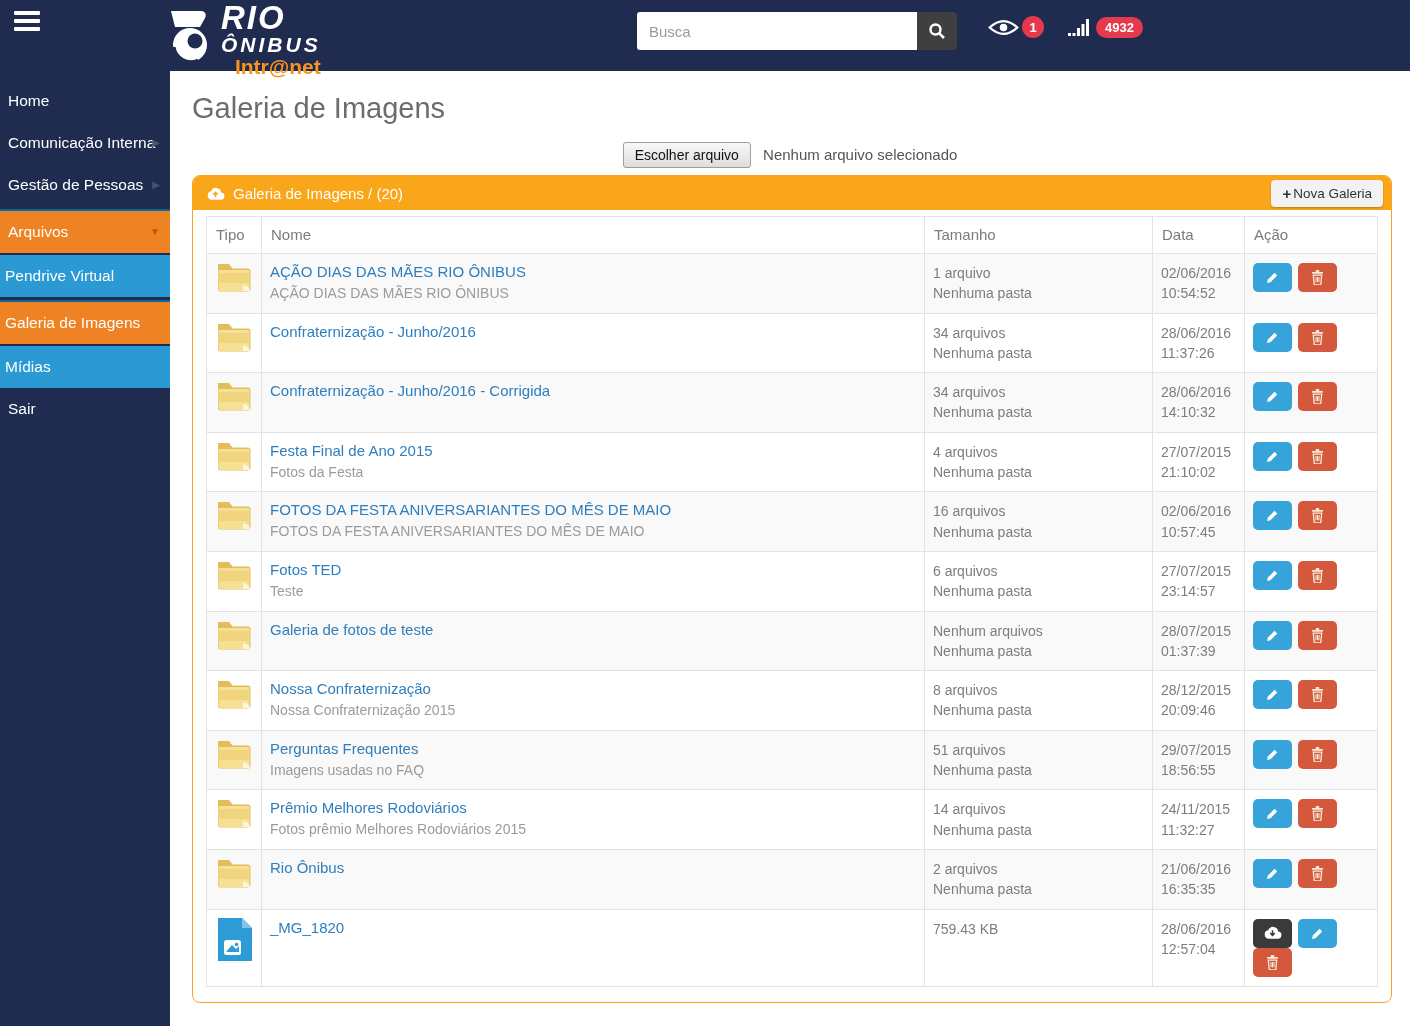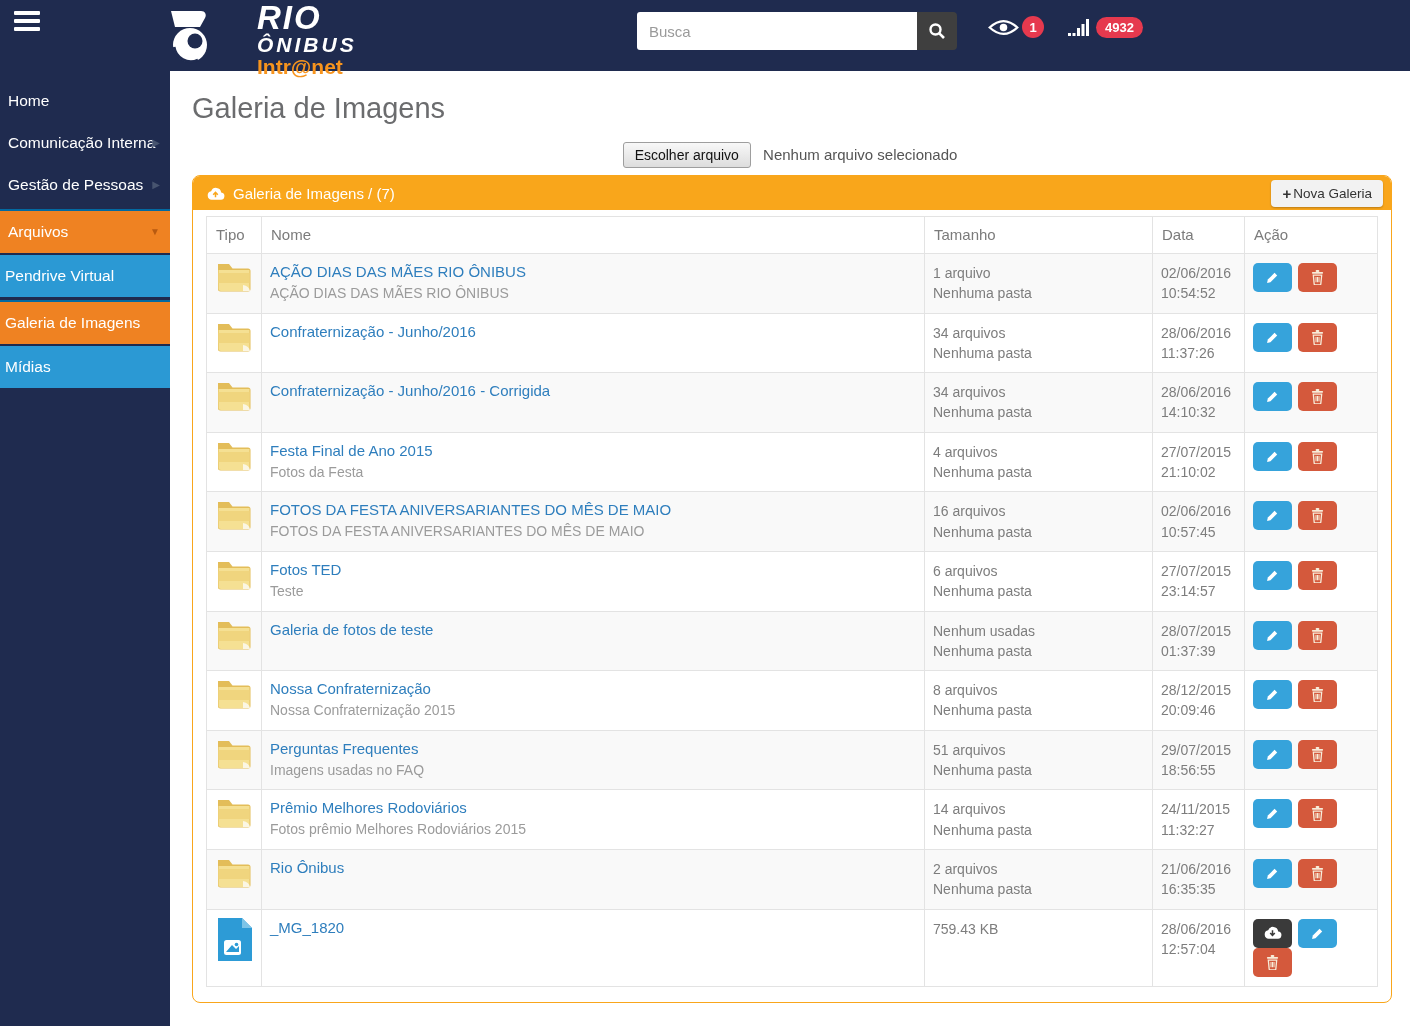--- a/index.html
+++ b/index.html
@@ -7,26 +7,26 @@
   body {
     font-family: "Liberation Sans", sans-serif;
     background:#ffffff;
     position:relative;
     overflow:hidden;
   }
   
   .topbar { position:absolute; top:0; left:0; width:1410px; height:71px; background:#1f2b4f; z-index:5; }
   .hamburger { position:absolute; left:14px; top:11px; width:30px; height:22px; cursor:pointer; }
   .hamburger span { display:block; width:26px; height:4px; background:#fff; border-radius:1px; margin-bottom:4px; }
-  .brand { position:absolute; left:163px; top:1px; display:flex;gap:36px; }
+  .brand { position:absolute; left:163px; top:1px; display:flex; }
   .bus-logo { margin-top:6px; }
   .brand-text { margin-left:4px; line-height:1; }
   .brand-rio { color:#fff; font-size:33px; font-weight:bold; font-style:italic; letter-spacing:2px; }
   .brand-onibus { color:#fff; font-size:21px; font-weight:bold; font-style:italic; letter-spacing:3px; margin-top:0px; }
-  .brand-intranet { color:#f7941d; font-size:21px; font-weight:bold; margin-top:1px; }
+  .brand-intranet { color:#f7941d; font-size:21px; font-weight:bold; text-align:right; margin-top:1px; }
   .search-group { position:absolute; left:637px; top:12px; display:flex; height:38px; }
   .search-input { width:280px; height:38px; border:none; border-radius:3px 0 0 3px; padding:16px 12px; font-size:15px; color:#0f172a; outline:none; font-family:"Liberation Sans",sans-serif; }
   .search-input::placeholder { color:#9a9a9a; }
   .search-btn { width:40px; height:38px; background:#3f3f3f; border:none; border-radius:0 4px 4px 0; cursor:pointer; display:flex; align-items:center; justify-content:center; }
   .top-icons { position:absolute; left:988px; top:16px; display:flex; align-items:center; }
   .badge-red { background:#e6394e; color:#fff; font-weight:bold; font-size:13px; }
   .badge-circle { width:22px; height:22px; border-radius:50%; display:flex; align-items:center; justify-content:center; margin-left:3px; }
   .badge-pill { border-radius:11px; padding:3px 9px; margin-left:4px; }
   .icon-gap { margin-left:24px; }
   
@@ -91,20 +91,24 @@
     
   </div>
       <div class="nav-item nav-orange nav-sub">
     <span class="nav-label">Galeria de Imagens</span>
     
   </div>
       <div class="nav-item nav-blue nav-sub">
     <span class="nav-label">Mídias</span>
     
   </div>
+      <div class="nav-item nav-plain">
+    <span class="nav-label">Sair</span>
+    
+  </div>
     </nav>
 </div>
 
 <header class="topbar">
   <div class="hamburger">
       <span></span>
       <span></span>
       <span></span>
     </div>
 
@@ -157,21 +161,21 @@
     <button class="file-btn">Escolher arquivo</button>
     <span>Nenhum arquivo selecionado</span>
   </div>
 
   <section class="panel">
     <div class="panel-header">
       <svg class="cloud" width="19" height="14" viewBox="0 0 20 14">
         <path d="M6 13 a4.5 4.5 0 0 1 -0.6 -8.9 A5.5 5.5 0 0 1 16 5.3 a3.8 3.8 0 0 1 -1 7.7 z" fill="#ffffff"></path>
         <path d="M10 10.5 v-5 M7.6 7.8 l2.4 -2.6 L12.4 7.8" stroke="#f9a61b" stroke-width="1.6" fill="none"></path>
       </svg>
-      <span>Galeria de Imagens / (7)</span>
+      <span>Galeria de Imagens / (20)</span>
       <button class="new-gallery-btn">
         <span class="plus">+</span>
         <span>Nova Galeria</span>
       </button>
     </div>
     <div class="panel-body">
       <table class="gallery">
         <colgroup>
           <col style="width:44px">
             <col>
@@ -386,21 +390,21 @@
     <path d="M3 3 h11 l3.5 4.5 H33 a2.5 2.5 0 0 1 2.5 2.5 V28 a2.5 2.5 0 0 1 -2.5 2.5 H5.5 A2.5 2.5 0 0 1 3 28 Z" fill="#e3bd59"></path>
     <path d="M3.5 9 h31 V27.5 a2.5 2.5 0 0 1 -2.5 2.5 H6 a2.5 2.5 0 0 1 -2.5 -2.5 Z" fill="#f5e093"></path>
     <path d="M3.5 12 h31 v10 h-31 z" fill="#f0d57e"></path>
     <path d="M28 24 q6 1 7 6 l-7 0 z" fill="#fbf6e3"></path>
   </svg></span></td>
     <td class="c-nome">
       <a class="name-link">Galeria de fotos de teste</a>
       
     </td>
     <td class="c-tam">
-      <div class="cell-line">Nenhum usadas</div>
+      <div class="cell-line">Nenhum arquivos</div>
       <div class="cell-line">Nenhuma pasta</div>
     </td>
     <td class="c-data">
       <div class="cell-line">28/07/2015</div>
       <div class="cell-line">01:37:39</div>
     </td>
     <td class="c-acao"><span><button class="act-btn act-blue">
     <svg width="15" height="15" viewBox="0 0 16 16">
       <path d="M3 10.2 L10.2 3 L13 5.8 L5.8 13 L2.2 13.8 Z" fill="#ffffff"></path>
     </svg>

